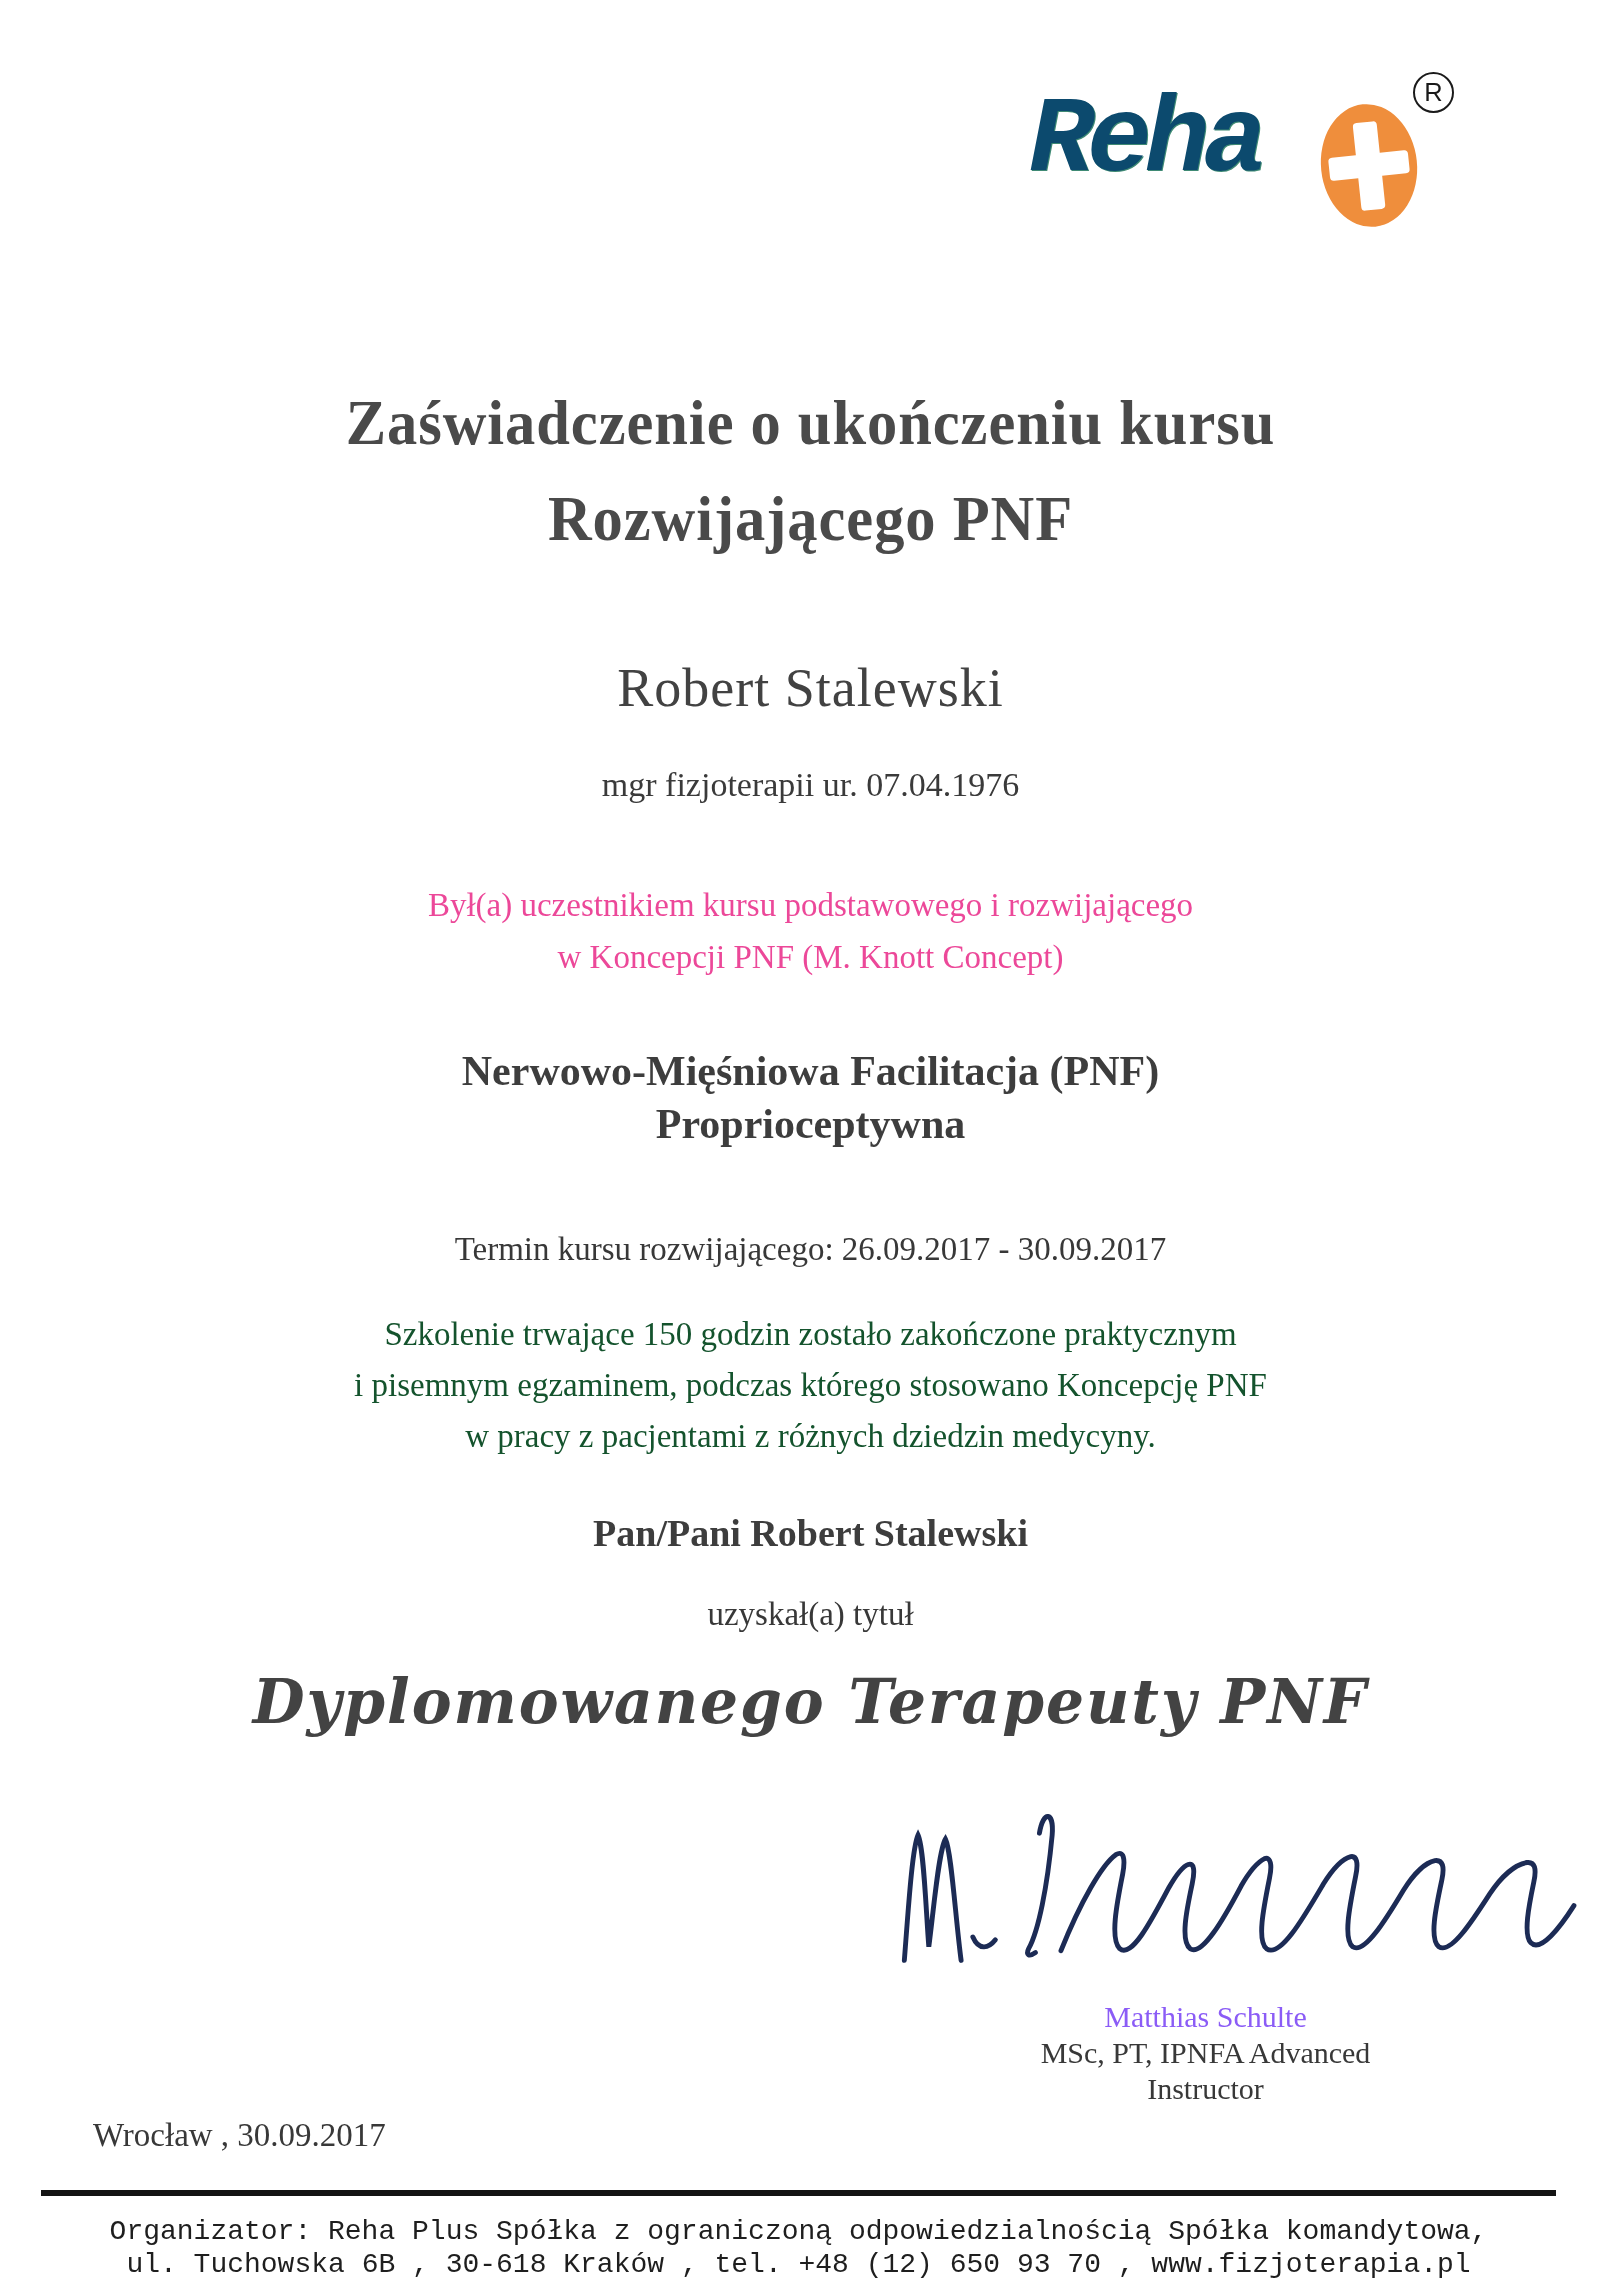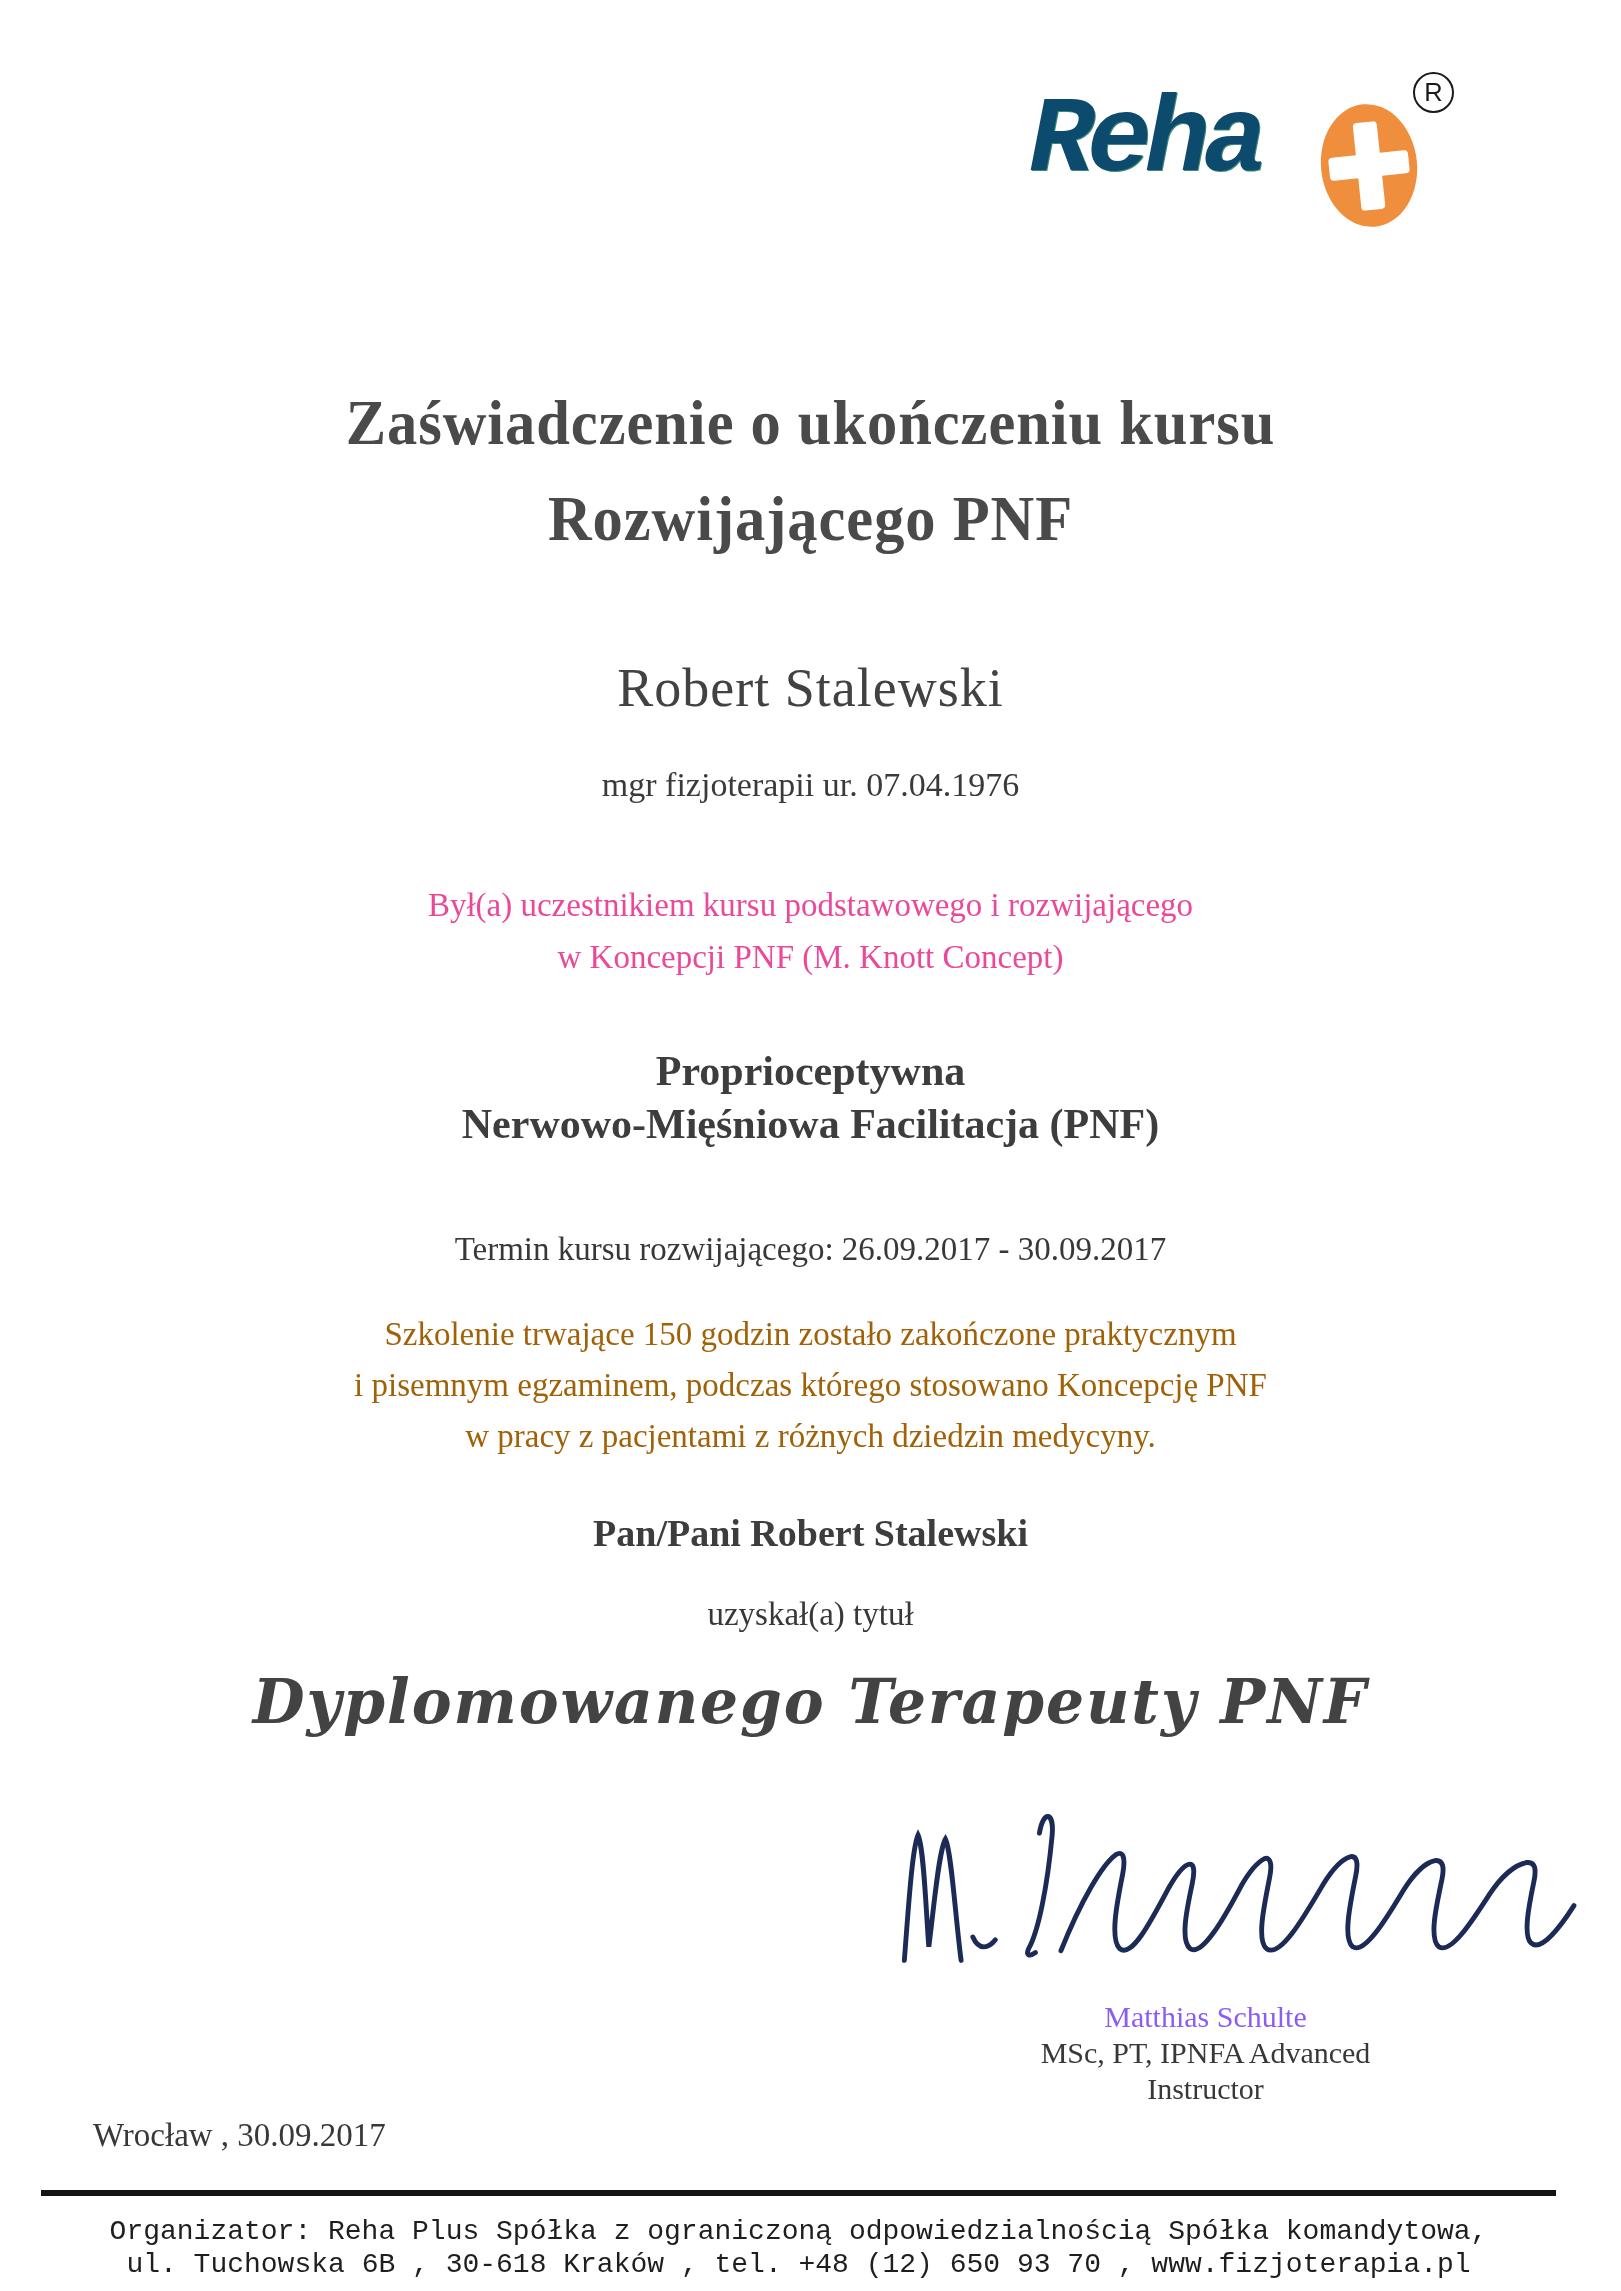--- a/index.html
+++ b/index.html
@@ -42,21 +42,21 @@
     background:#fff;
   }
 
   
   .title{top:375px;font-size:63px;font-weight:bold;color:#4a4a4a;line-height:96px;letter-spacing:1px;transform:scaleX(.96);}
   .name{top:657px;font-size:54px;font-weight:normal;color:#424242;letter-spacing:1px;}
   .subname{top:766px;font-size:34px;color:#3a3a3a;}
   .para1{top:879px;font-size:33px;line-height:52px;color:#ec4899;}
   .course{top:1045px;font-size:42px;font-weight:bold;line-height:53px;color:#3d3d3d;}
   .term{top:1231px;font-size:33px;color:#383838;}
-  .desc{top:1309px;font-size:33px;line-height:51px;color:#a16207;}
+  .desc{top:1309px;font-size:33px;line-height:51px;color:#14532d;}
   .panpani{top:1511px;font-size:38px;font-weight:bold;color:#3d3d3d;}
   .uzyskal{top:1596px;font-size:33px;color:#383838;}
   .scriptline{
     top:1666px;font-size:61px;font-weight:bold;font-style:italic;
     font-family:"DejaVu Serif","Liberation Serif",serif;
     color:#434343;letter-spacing:2px;transform:scaleX(.98);
   }
 
   .signature-svg{position:absolute;left:845px;top:1794px;}
 
@@ -93,22 +93,22 @@
 
   <div class="centered name">Robert Stalewski</div>
   <div class="centered subname">mgr fizjoterapii ur. 07.04.1976</div>
 
   <div class="centered para1">
     <div>Był(a) uczestnikiem kursu podstawowego i rozwijającego</div>
     <div>w Koncepcji PNF (M. Knott Concept)</div>
   </div>
 
   <div class="centered course">
+    <div>Nerwowo-Mięśniowa Facilitacja (PNF)</div>
     <div>Proprioceptywna</div>
-    <div>Nerwowo-Mięśniowa Facilitacja (PNF)</div>
   </div>
 
   <div class="centered term">Termin kursu rozwijającego: 26.09.2017 - 30.09.2017</div>
 
   <div class="centered desc">
     <div>Szkolenie trwające 150 godzin zostało zakończone praktycznym</div>
     <div>i pisemnym egzaminem, podczas którego stosowano Koncepcję PNF</div>
     <div>w pracy z pacjentami z różnych dziedzin medycyny.</div>
   </div>
 

